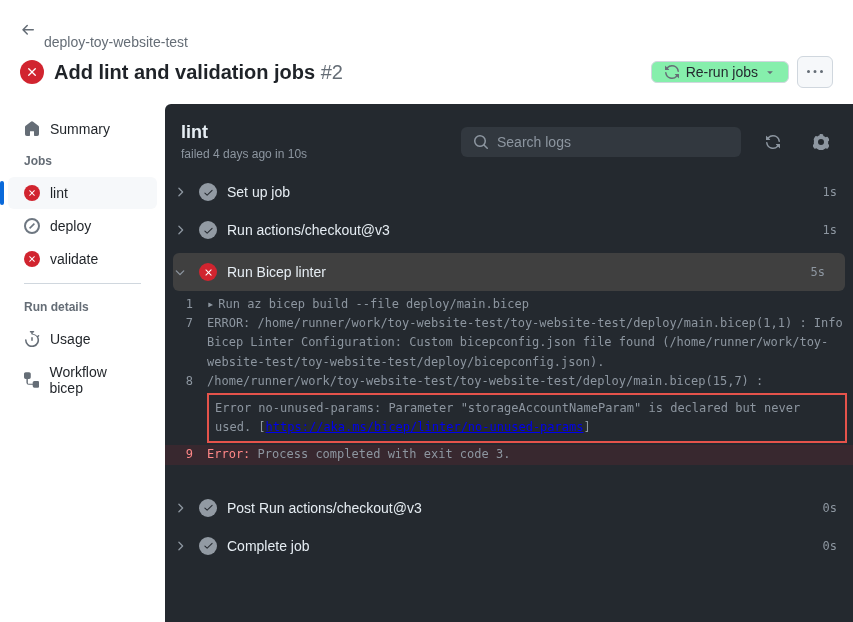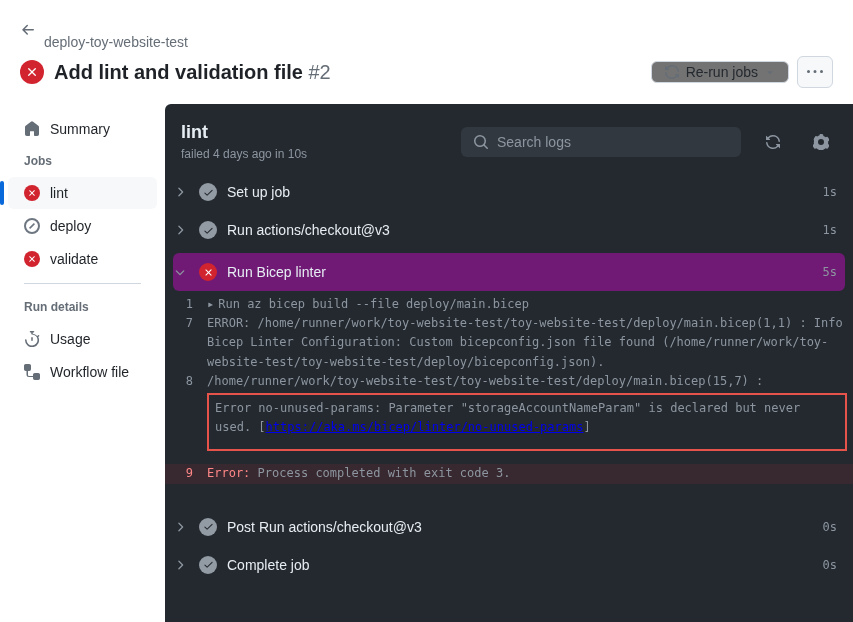--- a/index.html
+++ b/index.html
@@ -6,21 +6,21 @@
     body { font-family: -apple-system, BlinkMacSystemFont, "Segoe UI", Helvetica, Arial, sans-serif; font-size: 14px; color: #1f2328; background: #fff; width: 853px; }
     
     .header { padding: 10px 20px 16px 20px; }
     .breadcrumb { display: flex; align-items: center; gap: 8px; color: #656d76; margin-bottom: 6px; }
     .breadcrumb a { color: #656d76; text-decoration: none; margin-top: 24px; }
     .title-row { display: flex; align-items: center; justify-content: space-between; }
     .title-left { display: flex; align-items: center; gap: 10px; }
     .title-left h1 { font-size: 20px; font-weight: 600; }
     .run-number { color: #656d76; font-weight: 400; font-size: 20px; }
     .title-right { display: flex; align-items: center; gap: 8px; }
-    .btn { display: flex; align-items: center; gap: 6px; border: 1px solid #d0d7de; background: #737373; border-radius: 6px; padding: 2px 12px; font-size: 14px; cursor: pointer; color:#24292f; }
+    .btn { display: flex; align-items: center; gap: 6px; border: 1px solid #d0d7de; background: #86efac; border-radius: 6px; padding: 2px 12px; font-size: 14px; cursor: pointer; color:#24292f; }
     .icon-btn { display:flex; align-items:center; justify-content:center; border: 1px solid #d0d7de; background: #f6f8fa; border-radius: 6px; width: 36px; height: 32px; cursor: pointer; }
     
     .fail-icon-lg { width: 24px; height: 24px; background: #d1242f; border-radius: 50%; display:flex; align-items:center; justify-content:center; color:#fff; flex-shrink:0; }
     .fail-icon-sm { width: 16px; height: 16px; background: #d1242f; border-radius: 50%; display:flex; align-items:center; justify-content:center; color:#fff; flex-shrink:0; }
     .skip-icon { width:16px; height:16px; border:2px solid #6e7781; border-radius:50%; display:flex; align-items:center; justify-content:center; flex-shrink:0; }
     .check-icon { width:18px; height:18px; background:#929aa3; border-radius:50%; display:flex; align-items:center;justify-content:center; flex-shrink:0; }
     
     .main { display:flex; }
     .sidebar { width:165px; padding: 8px 8px 8px 0; border-right: 0; }
     .sidebar-section-title { font-size: 12px; font-weight: 600; color: #656d76; padding: 8px 16px; }
@@ -37,32 +37,32 @@
     .logs-actions { display:flex; align-items:center; gap: 16px; }
     .search-box { display:flex; align-items:center; gap:8px; background:#32383f; border-radius:6px; padding: 7px 12px; width: 280px; }
     .search-box input { background:transparent; border:none; color:#e6edf3; font-size:14px; outline:none; flex:1; }
     .search-box input::placeholder { color:#8d96a0; }
     .dark-icon-btn { width:32px; height:32px; display:flex; align-items:center; justify-content:center; cursor:pointer; border-radius:6px; color:#8d96a0; }
     
     .step { display:flex; align-items:center; padding: 10px 16px 10px 8px; gap: 10px; cursor:pointer; }
     .step .chev { width:16px; color:#8d96a0; }
     .step .label { flex:1; color:#e6edf3; }
     .step .time { color:#8d96a0; font-size:12px; font-family: ui-monospace, SFMono-Regular, Menlo, monospace; }
-    .step.expanded { background:#701a75; border-radius:6px; margin: 4px 8px 0 8px; padding: 10px 8px 10px 0px; }
+    .step.expanded { background:#404040; border-radius:6px; margin: 4px 8px 0 8px; padding: 10px 20px 10px 0px; }
     
     .log-body { font-family: ui-monospace, SFMono-Regular, "SF Mono", Menlo, Consolas, monospace; font-size: 12px; line-height:1.6; padding: 4px 0 6px 0; }
     .log-line { display:flex; padding: 0 10px 0 0; }
     .log-line .ln { width: 42px; text-align:right; color:#8d96a0; padding-right:14px; user-select:none; flex-shrink:0; }
     .log-line .tx { flex:1; color:#8d96a0; white-space: pre-wrap; word-break: break-word; }
     .log-line.err .ln { color:#ff8787; }
     .log-line.err .tx { color:#ff8787; }
     .log-line .collapse-arrow { color:#8d96a0; margin-right: 4px; }
     .log-err-bg { background: rgba(209,36,47,0.12); }
     
-    .callout-box { border: 2px solid #e5534b; margin: 2px 6px 13px 42px; padding: 4px 6px 12px 6px; }
+    .callout-box { border: 2px solid #e5534b; margin: 2px 6px 2px 42px; padding: 4px 6px 4px 6px; }
     
     svg { display:block; }
   </style>
 </head>
 <body>
 
 <div class="header">
   <div class="breadcrumb">
     <span style="cursor:pointer;">
       <svg width="16" height="16" viewBox="0 0 16 16">
@@ -71,21 +71,21 @@
     </span>
     <a href="#">deploy-toy-website-test</a>
   </div>
   <div class="title-row">
     <div class="title-left">
       <span class="fail-icon-lg">
         <svg width="14" height="14" viewBox="0 0 16 16">
             <path fill="#fff" d="M3.72 3.72a.75.75 0 011.06 0L8 6.94l3.22-3.22a.75.75 0 111.06 1.06L9.06 8l3.22 3.22a.75.75 0 11-1.06 1.06L8 9.06l-3.22 3.22a.75.75 0 01-1.06-1.06L6.94 8 3.72 4.78a.75.75 0 010-1.06z"></path>
           </svg>
       </span>
-      <h1><span>Add lint and validation file</span> <span class="run-number">#2</span></h1>
+      <h1><span>Add lint and validation jobs</span> <span class="run-number">#2</span></h1>
     </div>
     <div class="title-right">
       <button class="btn">
         <svg width="16" height="16" viewBox="0 0 16 16">
             <path fill="#656d76" d="M1.705 8.005a.75.75 0 01.834.656 5.5 5.5 0 009.592 2.97l-1.204-1.204a.25.25 0 01.177-.427h3.646a.25.25 0 01.25.25v3.646a.25.25 0 01-.427.177l-1.38-1.38A7.002 7.002 0 011.05 8.84a.75.75 0 01.656-.834zM8 2.5a5.487 5.487 0 00-4.131 1.869l1.204 1.204A.25.25 0 014.896 6H1.25A.25.25 0 011 5.75V2.104a.25.25 0 01.427-.177l1.38 1.38A7.002 7.002 0 0114.95 7.16a.75.75 0 01-1.49.178A5.5 5.5 0 008 2.5z"></path>
           </svg>
         <span>Re-run jobs</span>
         <svg width="12" height="12" viewBox="0 0 16 16">
             <path fill="#656d76" d="M4.427 7.427l3.396 3.396a.25.25 0 00.354 0l3.396-3.396A.25.25 0 0011.396 7H4.604a.25.25 0 00-.177.427z"></path>
           </svg>
@@ -140,21 +140,21 @@
       <div class="sidebar-item">
         <svg width="16" height="16" viewBox="0 0 16 16">
             <path fill="#656d76" d="M5.75.75a.75.75 0 01.75-.75h3a.75.75 0 010 1.5h-.75v1.294a7.002 7.002 0 014.464 2.152l.813-.814a.75.75 0 011.061 1.06l-.814.814A7 7 0 111.05 8.84a.75.75 0 111.49.178A5.5 5.5 0 108 3.5a.75.75 0 01-.75-.75V1.5h-.75a.75.75 0 01-.75-.75zM8 6a.75.75 0 01.75.75v2.5a.75.75 0 01-1.5 0v-2.5A.75.75 0 018 6z"></path>
           </svg>
         <span>Usage</span>
       </div>
       <div class="sidebar-item">
         <svg width="16" height="16" viewBox="0 0 16 16">
             <path fill="#656d76" d="M0 1.75C0 .784.784 0 1.75 0h3.5C6.216 0 7 .784 7 1.75v3.5A1.75 1.75 0 015.25 7H4v4a1 1 0 001 1h4v-1.25C9 9.784 9.784 9 10.75 9h3.5c.966 0 1.75.784 1.75 1.75v3.5A1.75 1.75 0 0114.25 16h-3.5A1.75 1.75 0 019 14.25V13H5a2.5 2.5 0 01-2.5-2.5V7h-.75A1.75 1.75 0 010 5.25v-3.5z"></path>
           </svg>
-        <span>Workflow file</span>
+        <span>Workflow bicep</span>
       </div>
     </div>
   </div>
 
   <div class="logs">
     <div class="logs-header">
       <div class="logs-title">
         <h2>lint</h2>
         <div class="logs-subtitle">failed 4 days ago in 10s</div>
       </div>

